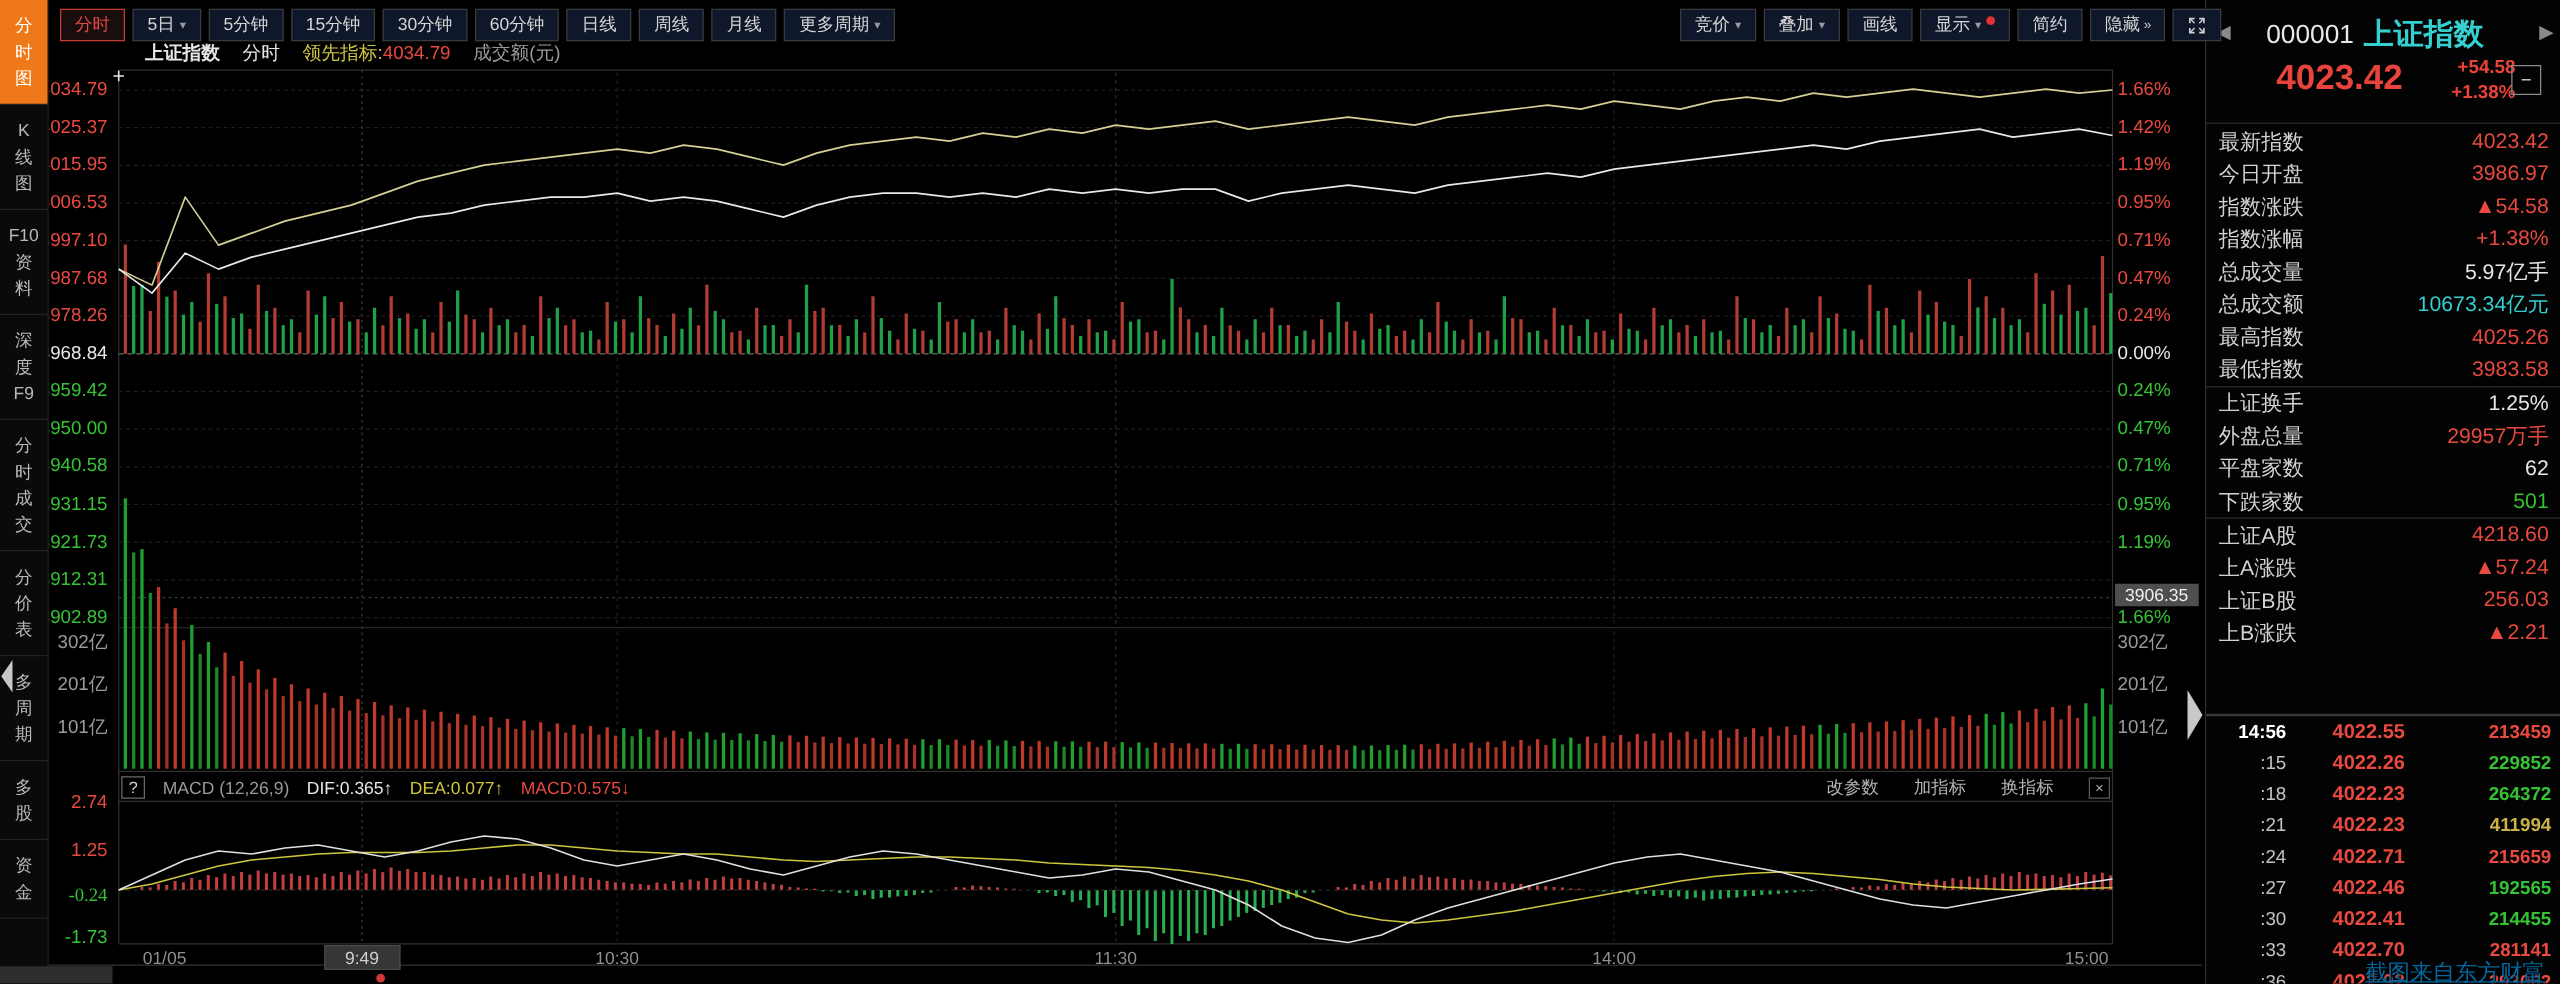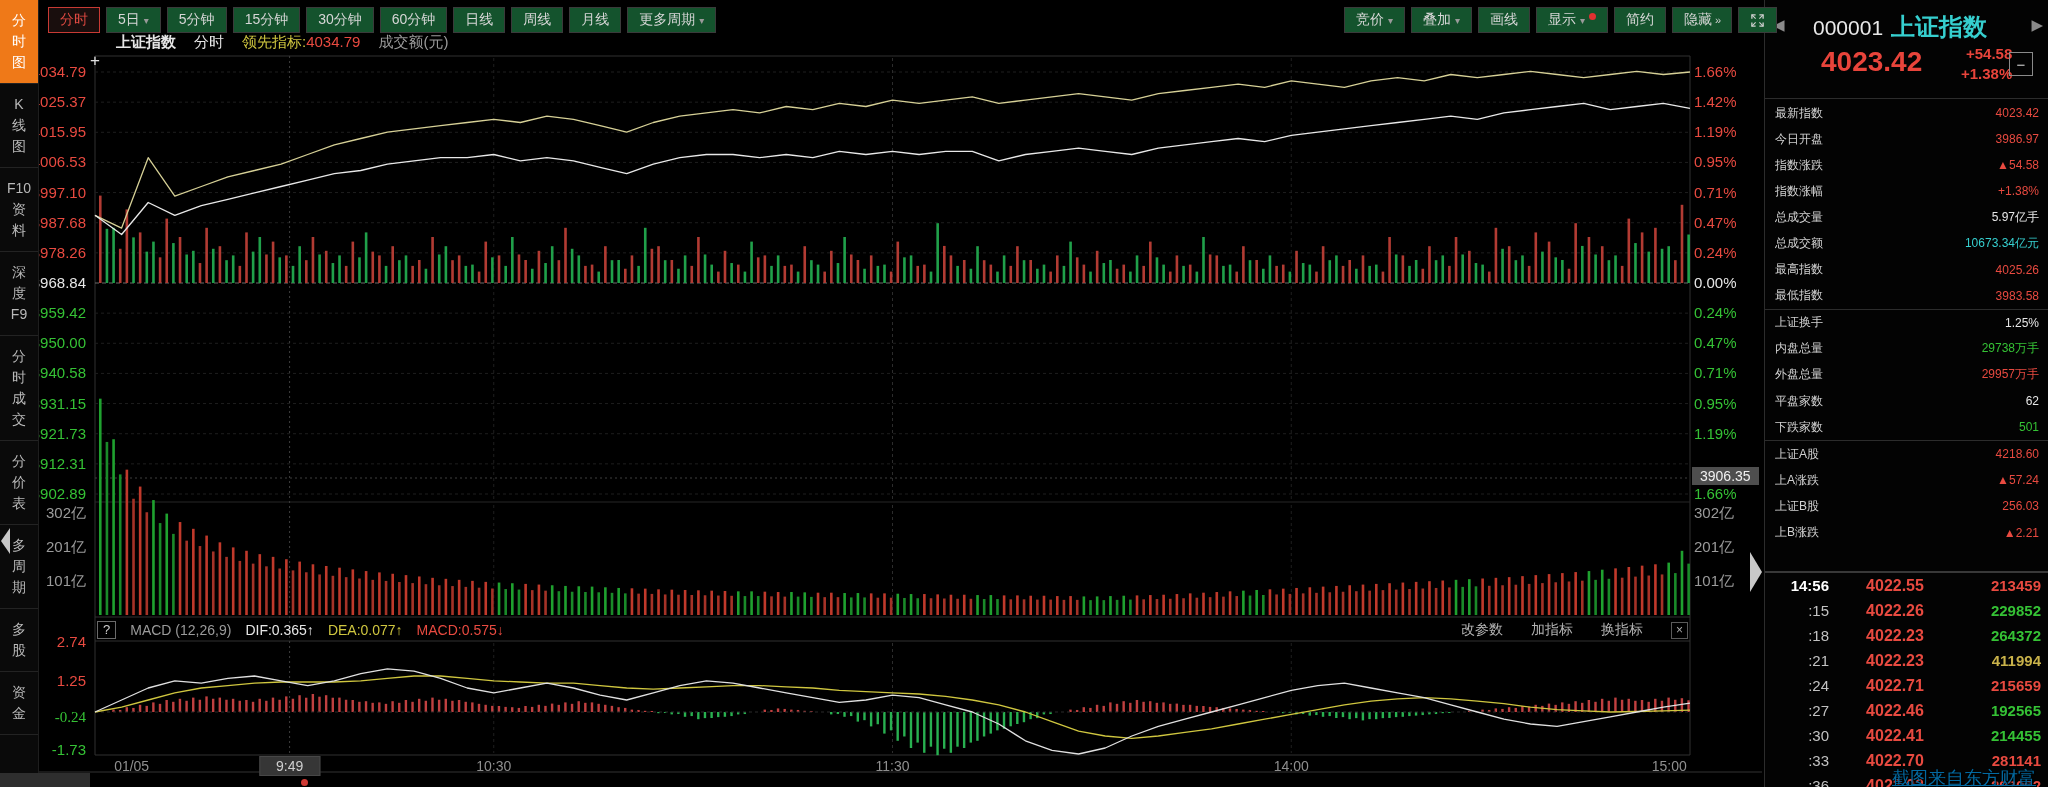--- a/index.html
+++ b/index.html
@@ -10,21 +10,21 @@
   .up{color:#e84a40;} .down{color:#35c235;} .white{color:#e6e6e6;} .cyan{color:#36cfcf;} .flat{color:#c9b24a;}
   .gray{color:#9a9a9a;} .yellow{color:#cfc63f;}
   
   .sidebar{left:0;top:0;width:38px;height:787px;background:#0a0a0a;border-right:1px solid #1e1e1e;z-index:5;}
   .side-item{width:38px;text-align:center;color:#b9b9b9;font-size:14px;line-height:21px;padding:10px 0;
              border-bottom:1px solid #232323;cursor:pointer;}
   .side-item.active{background:#ef7918;color:#fff;}
   
   .tabs{left:48px;top:7px;display:flex;gap:6px;z-index:6;}
   .rbtns{left:1344px;top:7px;display:flex;gap:6px;z-index:6;}
-  .tbtn{display:flex;align-items:center;justify-content:center;height:24px;padding:0 11px;background:#14532d;
+  .tbtn{display:flex;align-items:center;justify-content:center;height:24px;padding:0 11px;background:#0f172a;
         border:1px solid #3a3a3a;color:#d6d6d6;font-size:14px;white-space:nowrap;cursor:pointer;position:relative;}
   .tbtn.active{border-color:#c83a34;color:#e14a42;background:#190e0d;}
   .caret{font-size:10px;color:#9a9a9a;margin-left:4px;}
   .dot{width:7px;height:7px;border-radius:50%;background:#e03030;margin-left:4px;margin-top:-8px;}
   .dbl{color:#cfcfcf;font-size:11px;margin-left:3px;letter-spacing:-1px;}
   
   .legend{left:116px;top:33px;display:flex;gap:18px;font-size:15px;z-index:4;}
   
   .axlab{position:absolute;font-size:15px;width:62px;text-align:right;z-index:3;}
   .badge{left:1692px;top:467px;background:#4e4e4e;color:#f0f0f0;font-size:14px;padding:1px 8px;z-index:4;}
@@ -40,21 +40,21 @@
   .panel{left:1764px;top:0;width:284px;height:787px;background:#030303;border-left:1px solid #2c2c2c;z-index:5;}
   .pnav{position:absolute;top:10px;width:100%;height:30px;}
   .pcode{position:absolute;left:48px;top:6px;font-size:21px;color:#e8e8e8;}
   .pname{position:absolute;left:126px;top:1px;font-size:24px;font-weight:bold;color:#36cfcf;}
   .navarr{position:absolute;color:#8a8a8a;font-size:15px;top:6px;cursor:pointer;}
   .bigpx{position:absolute;left:56px;top:46px;font-size:28px;font-weight:bold;color:#e8443b;}
   .chg{position:absolute;left:196px;top:44px;font-size:15px;font-weight:bold;color:#e8443b;line-height:20px;text-align:right;}
   .minus{position:absolute;right:16px;top:52px;width:22px;height:22px;border:1px solid #8a8a8a;color:#cfcfcf;
          display:flex;align-items:center;justify-content:center;font-size:15px;cursor:pointer;}
   .rows{position:absolute;left:0;top:100px;width:100%;}
-  .prow{display:flex;justify-content:space-between;align-items:center;height:26.1px;padding:0 10px;font-size:12px;}
+  .prow{display:flex;justify-content:space-between;align-items:center;height:26.1px;padding:0 10px;font-size:17px;}
   .prow.sect{border-top:1px solid #2c2c2c;}
   .plab{color:#d2d2d2;}
   .ticks{position:absolute;left:0;top:571px;width:100%;border-top:2px solid #383838;}
   .trow{display:flex;align-items:center;height:25px;padding:0 8px;font-size:15px;font-weight:bold;}
   .ttime{width:56px;text-align:right;color:#c2c2c2;font-weight:normal;}
   .tpx{flex:1;text-align:center;font-size:16px;}
   .tvol{width:80px;text-align:right;}
   .wmark{left:1892px;top:766px;font-size:18px;color:#0369a1;z-index:9;text-shadow:1px 1px 1px #000;text-decoration:underline;}
   .handle{width:0;height:0;z-index:7;}
   .cursor-plus{left:90px;top:51px;font-size:17px;color:#e0e0e0;z-index:4;}
@@ -965,24 +965,20 @@
         </div>
         <div class="prow">
           <span class="plab">最低指数</span>
           <span class="up">3983.58</span>
         </div>
         <div class="prow sect">
           <span class="plab">上证换手</span>
           <span class="white">1.25%</span>
         </div>
         <div class="prow">
-          <span class="plab">内盘总量</span>
-          <span class="down">29738万手</span>
-        </div>
-        <div class="prow">
           <span class="plab">外盘总量</span>
           <span class="up">29957万手</span>
         </div>
         <div class="prow">
           <span class="plab">平盘家数</span>
           <span class="white">62</span>
         </div>
         <div class="prow">
           <span class="plab">下跌家数</span>
           <span class="down">501</span>

